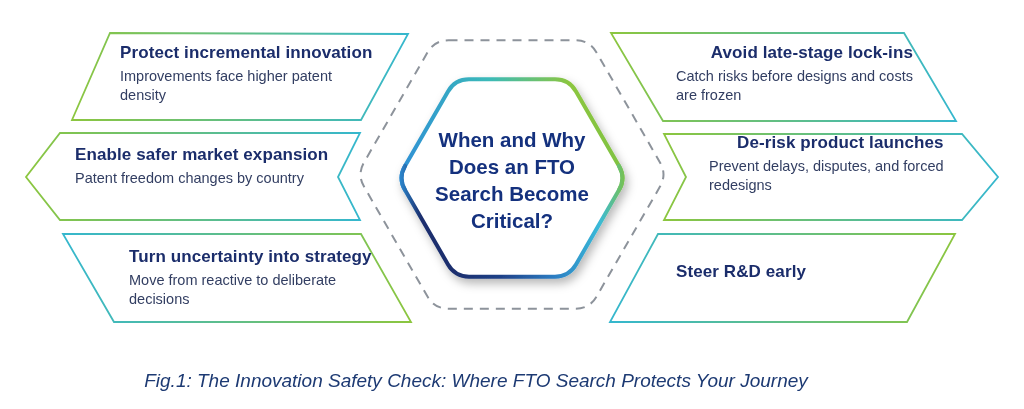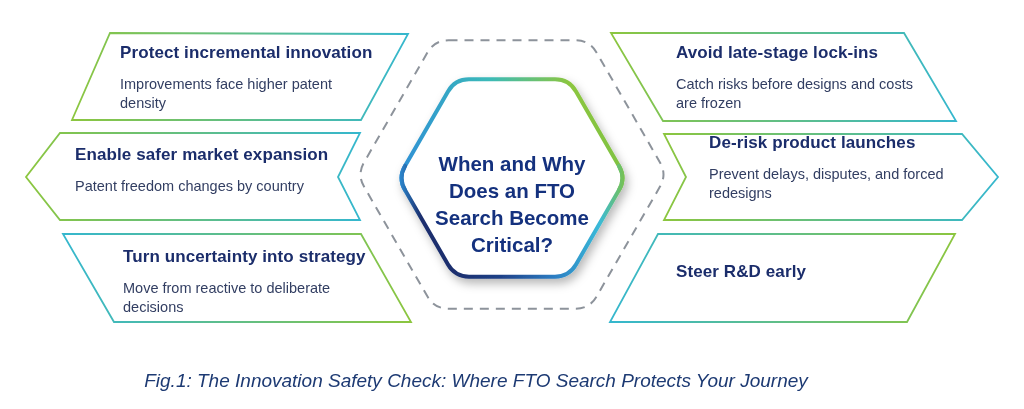--- a/index.html
+++ b/index.html
@@ -7,31 +7,31 @@
     position:relative;
     width:1024px;height:409px;
     background:#ffffff;
     font-family:"Liberation Sans", sans-serif;
     overflow:hidden;
   }
   #diagram-svg{position:absolute;left:0;top:0;}
   .card{position:absolute;pointer-events:none;}
   .card .t{
     font-weight:700;font-size:17px;line-height:21px;
-    color:#1B2D6B;letter-spacing:.1px;white-space:nowrap;
+    color:#1B2D6B;letter-spacing:.1px;white-space:nowrap;text-align:right;
   }
   .card .d{
     font-weight:400;font-size:14.5px;line-height:19px;
-    color:#323E62;margin-top:12px;
+    color:#323E62;margin-top:4px;
   }
   .card .d div{white-space:nowrap;}
   #center-text{
     position:absolute;left:397px;top:126px;width:230px;
     text-align:center;font-weight:700;font-size:20.5px;line-height:27px;
-    color:#14317E;pointer-events:none;margin-top:24px;
+    color:#14317E;pointer-events:none;
   }
   #caption{
     position:absolute;left:0;top:370px;width:952px;
     text-align:center;font-style:italic;font-size:19px;
     color:#1D3A73;pointer-events:none;
   }
 </style>
 </head>
 <body>
 
@@ -120,21 +120,21 @@
     </div>
   </div>
 
   <div class="card" style="left:75px;top:144px">
     <div class="t">Enable safer market expansion</div>
     <div class="d">
       <div>Patent freedom changes by country</div>
     </div>
   </div>
 
-  <div class="card" style="left:123px;top:246px">
+  <div class="card" style="left:129px;top:246px">
     <div class="t">Turn uncertainty into strategy</div>
     <div class="d">
       <div>Move from reactive to deliberate</div>
       <div>decisions</div>
     </div>
   </div>
 
   <div class="card" style="left:676px;top:42px">
     <div class="t">Avoid late-stage lock-ins</div>
     <div class="d">

